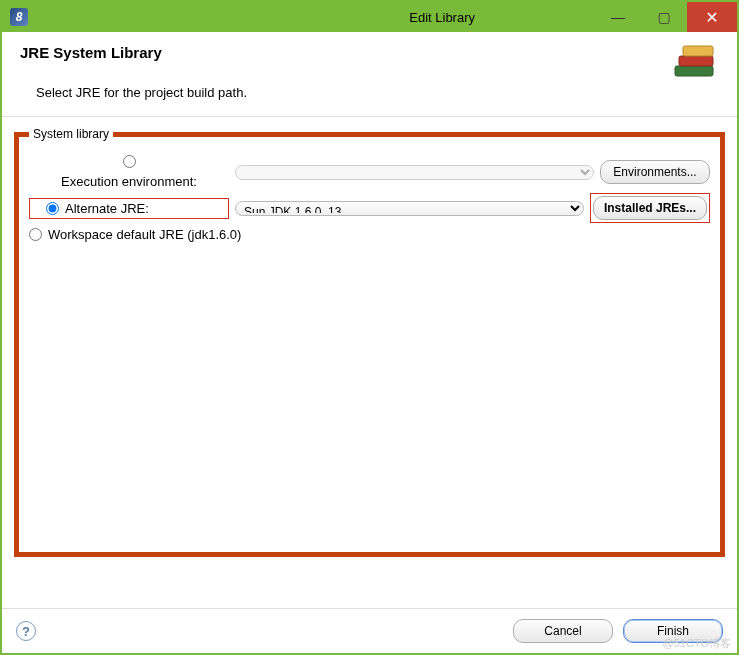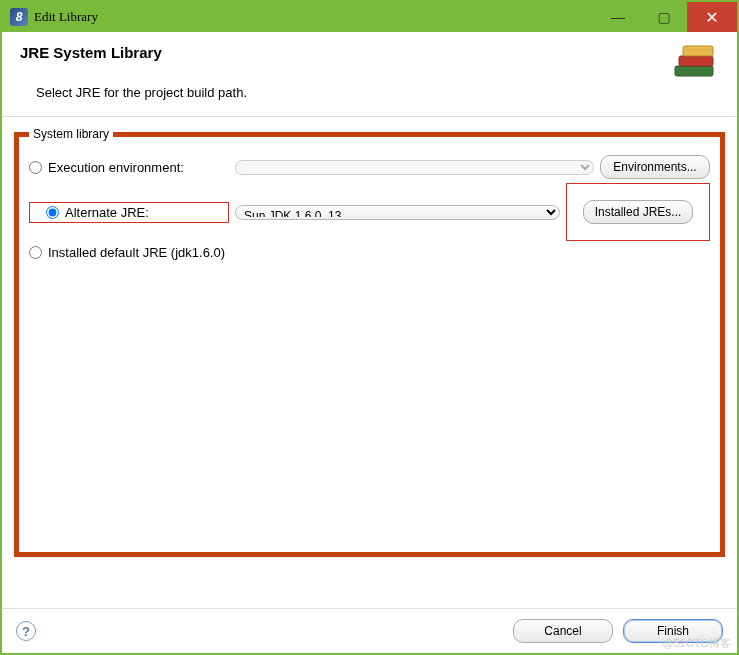--- a/index.html
+++ b/index.html
@@ -30,23 +30,22 @@
     .titlebar .app-icon {
       width: 18px; height: 18px;
       margin: 0 6px 0 8px;
       background: linear-gradient(135deg,#2a4a7f,#5b85c4);
       border-radius: 3px;
       display:flex;align-items:center;justify-content:center;
       color:#fff;font-style:italic;font-size:12px;font-weight:bold;
     }
     .titlebar .title {
       flex: 1;
-      text-align: left;
+      text-align: right;
       padding-right: 120px;
-      font-family: Liberation Serif, serif;
     }
     .win-controls { display: flex; height: 100%; }
     .win-btn {
       width: 46px;
       display: flex;
       align-items: center;
       justify-content: center;
       font-size: 14px;
       color: #333;
     }
@@ -90,21 +89,21 @@
       gap: 6px;
     }
     .radio-label {
       display: flex;
       align-items: center;
       gap: 6px;
       font-size: 13px;
       white-space: nowrap;
     }
     .radio-label input { margin: 0; }
-    .label-col { width: 200px; }
+    .label-col { width: 200px; flex-direction: column; }
     .highlight-red {
       border: 1px solid #d03020;
       padding: 2px 16px;
     }
     select, .dropdown {
       flex: 1;
       height: 15px;
       border: 1px solid #b8b8b8;
       background: linear-gradient(#fdfdfd,#f0f0f0);
       font-size: 12px;
@@ -199,29 +198,29 @@
       <div class="row">
         <span class="label-col highlight-red">
           <label class="radio-label">
             <input type="radio" name="syslib" checked="" style="">
             <span>Alternate JRE:</span>
           </label>
         </span>
         <select class="dropdown">
           <option>Sun JDK 1.6.0_13</option>
         </select>
-        <span class="highlight-red" style="padding:16px;">
+        <span class="highlight-red" style="padding:2px;font-weight:bold;">
           <div class="btn" style="min-width:110px">Installed JREs...</div>
         </span>
       </div>
 
       <div class="row">
         <label class="radio-label">
           <input type="radio" name="syslib" style="">
-          <span>Installed default JRE (jdk1.6.0)</span>
+          <span>Workspace default JRE (jdk1.6.0)</span>
         </label>
       </div>
 
     </fieldset>
   </div>
 
   <div class="footer">
     <div class="help">?</div>
     <div class="spacer"></div>
     <div class="btn">Cancel</div>

